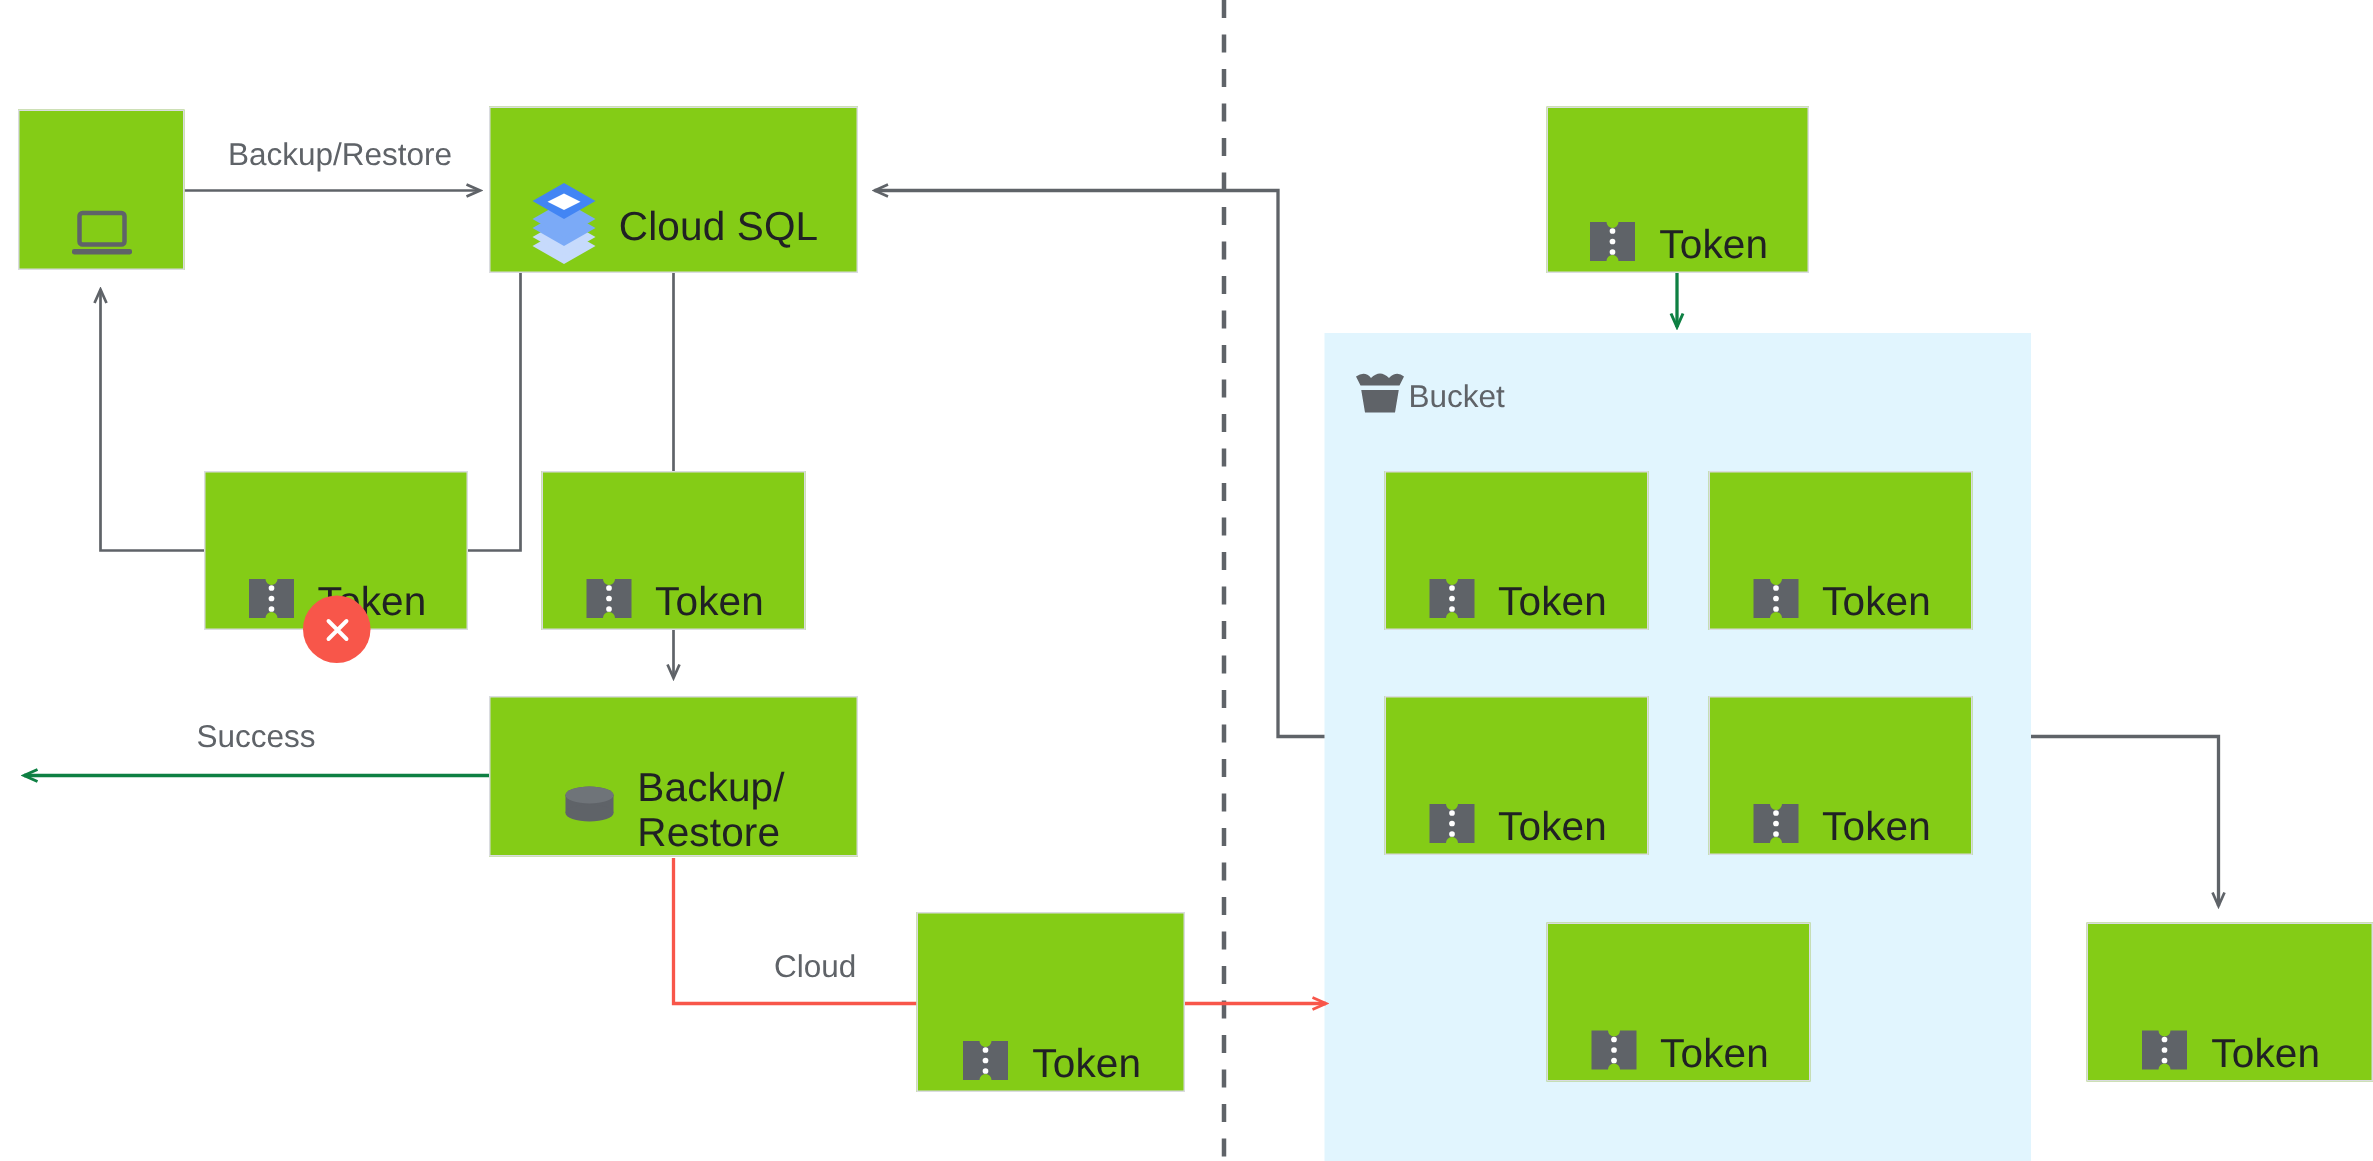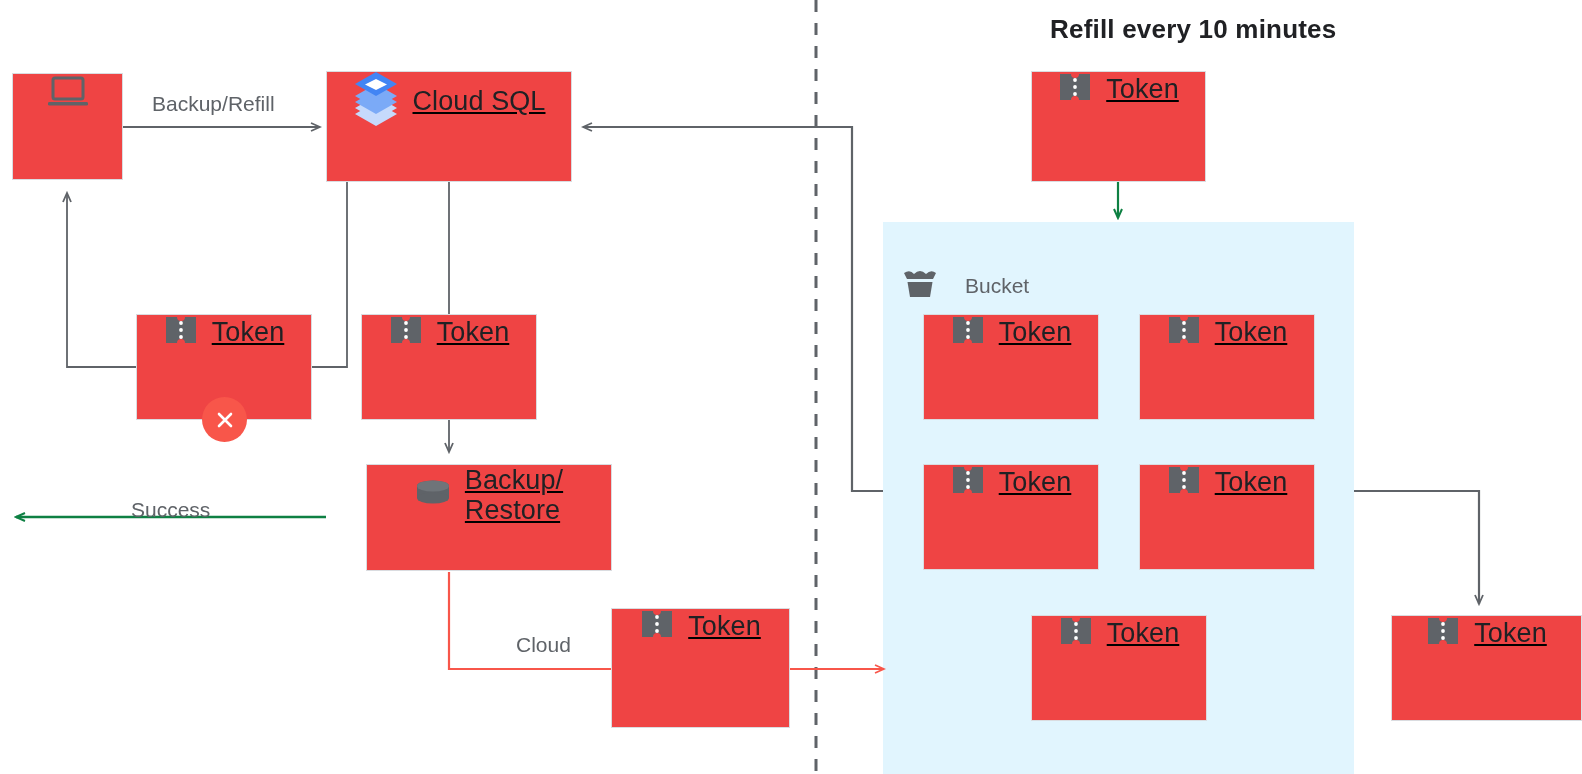--- a/index.html
+++ b/index.html
@@ -1,33 +1,33 @@
 <!DOCTYPE html>
 <html><head>
 <meta charset="utf-8">
 <style>
   html,body{margin:0;padding:0;background:#ffffff;}
   body{font-family:"Liberation Sans","DejaVu Sans",sans-serif;}
   #stage{position:relative;width:1582px;height:774px;background:#fff;overflow:hidden;}
   svg.layer{position:absolute;left:0;top:0;width:1582px;height:774px;pointer-events:none;}
 
-  .node{position:absolute;box-sizing:border-box;background:#ef4444;border:1.5px solid #dadce0;
-        display:flex;align-items:flex-start;justify-content:center;text-decoration:underline;}
+  .node{position:absolute;box-sizing:border-box;background:#84cc16;border:1.5px solid #dadce0;
+        display:flex;align-items:flex-end;justify-content:center;}
   .node .inner{display:flex;align-items:center;gap:14px;}
   .node .lbl{color:#202124;font-size:27px;line-height:1.12;letter-spacing:.1px;white-space:pre-line;}
 
   
   .tok-ico{width:34px;height:30px;flex:0 0 auto;}
   .db-ico{width:36px;height:28px;flex:0 0 auto;}
   .laptop-ico{width:44px;height:36px;}
   .sql-ico{width:46px;height:54px;flex:0 0 auto;}
 
   
   #bucket{position:absolute;background:#e1f5fe;}
-  #bucket-head{position:absolute;display:flex;align-items:center;gap:28px;margin-top:22px;}
+  #bucket-head{position:absolute;display:flex;align-items:center;gap:2px;}
   #bucket-head .bl{color:#5f6368;font-size:21px;}
   .bucket-ico{width:34px;height:30px;}
 
   .edge-label{position:absolute;color:#5f6368;font-size:21px;line-height:1.25;white-space:pre-line;}
   #title{position:absolute;color:#202124;font-size:26px;font-weight:bold;letter-spacing:.2px;}
 
   #fail-badge{position:absolute;width:45px;height:45px;border-radius:50%;background:#f8564a;
               display:flex;align-items:center;justify-content:center;}
   #fail-badge svg{width:24px;height:24px;}
 </style>
@@ -68,21 +68,20 @@
 
     <path d="M790,669 L884,669" fill="none" stroke="#f8564a" stroke-width="2.2" marker-end="url(#ah-red)"></path>
 
     <path d="M883,491 L852,491 L852,127 L583,127" fill="none" stroke="#5f6368" stroke-width="2.2" marker-end="url(#ah-gray)"></path>
 
     <path d="M1118,182 L1118,218" fill="none" stroke="#0e8043" stroke-width="2.2" marker-end="url(#ah-green)"></path>
 
     <path d="M1354,491 L1479,491 L1479,604" fill="none" stroke="#5f6368" stroke-width="2.2" marker-end="url(#ah-gray)"></path>
   </svg>
 
-  <div id="title" style="left:1050px;top:14px;">Refill every 10 minutes</div>
 
   <div class="node" style="left:12px;top:73px;width:111px;height:107px;">
     <span class="inner">
       <span>
         <svg class="laptop-ico" viewBox="0 0 44 36" aria-hidden="true">
           <rect x="7" y="4" width="30" height="21" rx="2" fill="none" stroke="#5f6368" stroke-width="3"></rect>
           <rect x="2" y="28" width="40" height="3.6" rx="1.4" fill="#5f6368"></rect>
         </svg>
       </span>
     </span>
@@ -130,21 +129,21 @@
           <path fill="#5f6368" d="M2,2 h11 a4,4 0 0 0 8,0 h11 v26 h-11 a4,4 0 0 0 -8,0 h-11 z"></path>
           <circle cx="17" cy="8" r="1.9" fill="#fff"></circle>
           <circle cx="17" cy="15" r="1.9" fill="#fff"></circle>
           <circle cx="17" cy="22" r="1.9" fill="#fff"></circle>
         </svg>
       </span>
       <span class="lbl">Token</span>
     </span>
   </div>
 
-  <div class="node" style="left:326px;top:464px;width:246px;height:107px;margin-left:40px;">
+  <div class="node" style="left:326px;top:464px;width:246px;height:107px;">
     <span class="inner">
       <span>
         <svg class="db-ico" viewBox="0 0 36 28" aria-hidden="true">
           <ellipse cx="18" cy="7" rx="16" ry="5.6" fill="#5f6368"></ellipse>
           <rect x="2" y="7" width="32" height="12" fill="#5f6368"></rect>
           <ellipse cx="18" cy="19" rx="16" ry="5.6" fill="#5f6368"></ellipse>
           <ellipse cx="18" cy="7" rx="16" ry="5.6" fill="#6f7479"></ellipse>
         </svg>
       </span>
       <span class="lbl">Backup/
@@ -267,20 +266,20 @@
           <path fill="#5f6368" d="M2,2 h11 a4,4 0 0 0 8,0 h11 v26 h-11 a4,4 0 0 0 -8,0 h-11 z"></path>
           <circle cx="17" cy="8" r="1.9" fill="#fff"></circle>
             <circle cx="17" cy="15" r="1.9" fill="#fff"></circle>
             <circle cx="17" cy="22" r="1.9" fill="#fff"></circle>
         </svg>
       </span>
       <span class="lbl">Token</span>
     </span>
   </div>
 
-  <div class="edge-label" style="left:152px;top:91px;">Backup/Refill</div>
-
-  <div class="edge-label" style="left:131px;top:497px;text-align:right;">Success</div>
+  <div class="edge-label" style="left:152px;top:91px;">Backup/Restore</div>
+
+  <div class="edge-label" style="left:131px;top:479px;text-align:right;">Success</div>
 
   <div class="edge-label" style="left:516px;top:632px;">Cloud</div>
 
 
 </div>
 
 </body></html>

